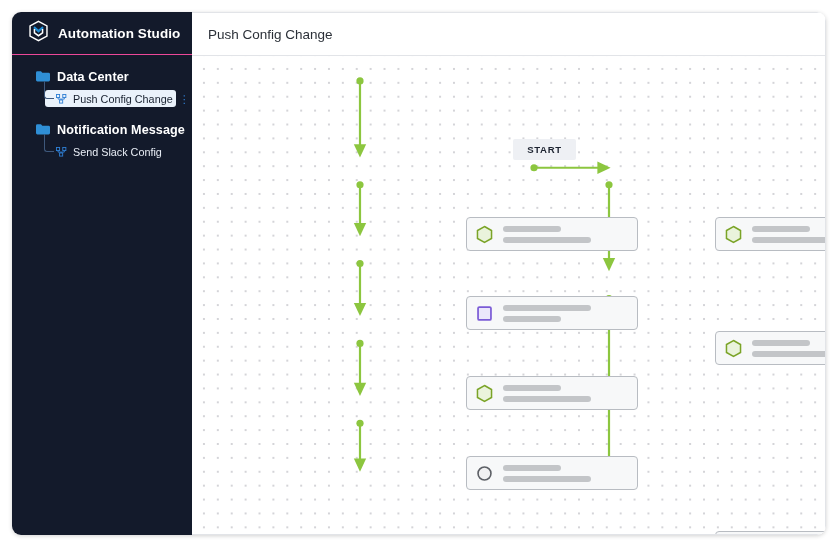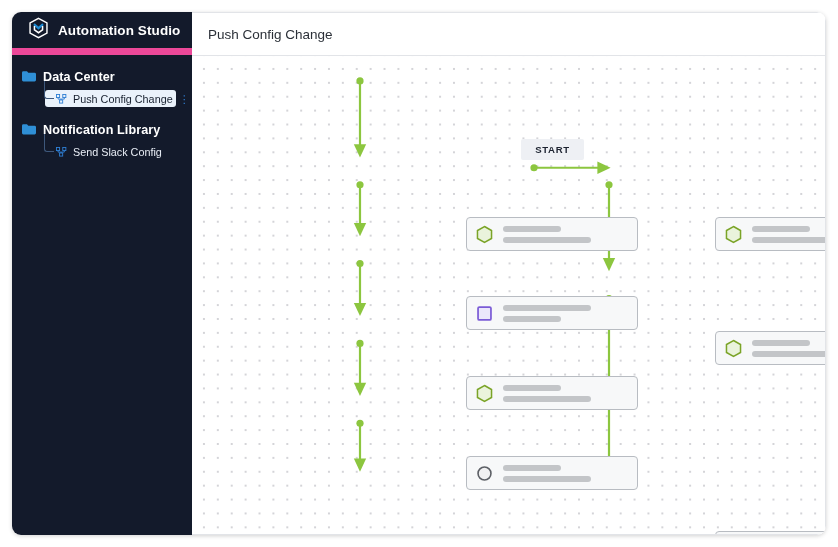--- a/index.html
+++ b/index.html
@@ -31,36 +31,36 @@
     background: #131a2b;
     color: #ffffff;
     position: relative;
   }
   .brand {
     height: 43px;
     display: flex;
     align-items: center;
     gap: 9px;
     padding-left: 16px;
-    border-bottom: 7px solid #ec4899;
+    border-bottom: 1px solid #ec4899;
     box-sizing: border-box;
   }
   .brand-title {
     font-size: 13.5px;
     font-weight: bold;
     letter-spacing: .1px;
     color: #ffffff;
   }
   .tree { padding: 12px 0 0 0; }
   .tree-group { margin-bottom: 13px; position: relative; }
   .group-row {
     display: flex;
     align-items: center;
     gap: 7px;
-    padding-left: 10px;
+    padding-left: 24px;
     height: 20px;
   }
   .group-label {
     font-size: 12.6px;
     font-weight: bold;
     color: #ffffff;
     letter-spacing: .1px;
   }
   .child-row {
     position: relative;
@@ -228,21 +228,21 @@
       <div class="tree-group">
       </div>
 
       <div class="tree-group">
         <div class="group-row">
           <span class="folder-icon">
             <svg width="14" height="11" viewBox="0 0 16 12">
               <path d="M0 1.6A1.6 1.6 0 0 1 1.6 0h4.1l1.5 1.7h7.2A1.6 1.6 0 0 1 16 3.3V10a1.6 1.6 0 0 1-1.6 1.6H1.6A1.6 1.6 0 0 1 0 10Z" fill="#2f8fd6"></path>
             </svg>
           </span>
-          <span class="group-label">Notification Library</span>
+          <span class="group-label">Notification Message</span>
         </div>
         <div class="child-row">
           <span class="elbow"></span>
           <span>
             <svg width="11" height="10" viewBox="0 0 12 11">
               <rect x="0.5" y="0.5" width="3.4" height="3.4" fill="none" stroke="#2f7fd4" stroke-width="1"></rect>
               <rect x="7.4" y="0.5" width="3.4" height="3.4" fill="none" stroke="#2f7fd4" stroke-width="1"></rect>
               <rect x="3.9" y="6.6" width="3.4" height="3.4" fill="none" stroke="#2f7fd4" stroke-width="1"></rect>
               <path d="M2.2 4.2 L2.2 5.6 L9.1 5.6 L9.1 4.2 M5.6 5.6 L5.6 6.5" stroke="#2f7fd4" stroke-width="1" fill="none"></path>
             </svg>
@@ -292,21 +292,21 @@
           <circle cx="417" cy="129" r="3.6" fill="#8cc63f" stroke="none"></circle>
 
           <line x1="417" y1="243" x2="417" y2="409" marker-end="url(#arw)"></line>
           <circle cx="417" cy="243" r="3.6" fill="#8cc63f" stroke="none"></circle>
 
           <line x1="417" y1="426" x2="350" y2="426" marker-end="url(#arw)"></line>
           <circle cx="417" cy="426" r="3.6" fill="#8cc63f" stroke="none"></circle>
         </g>
       </svg>
 
-      <div class="term-node term-start" style="left:329px; top:83px;text-align:center;">START</div>
+      <div class="term-node term-start" style="left:321px; top:83px;text-align:center;">START</div>
 
       <div class="task-node" style="left:274px; top:161px;">
         <span class="node-icon">
           <svg width="19" height="19" viewBox="0 0 20 20">
             <path d="M10 1.6 L17.4 5.8 L17.4 14.2 L10 18.4 L2.6 14.2 L2.6 5.8 Z" fill="#eaf3dc" stroke="#7ba428" stroke-width="1.6"></path>
           </svg>
         </span>
         <span class="bars">
           <span class="bar short"></span>
           <span class="bar long"></span>

